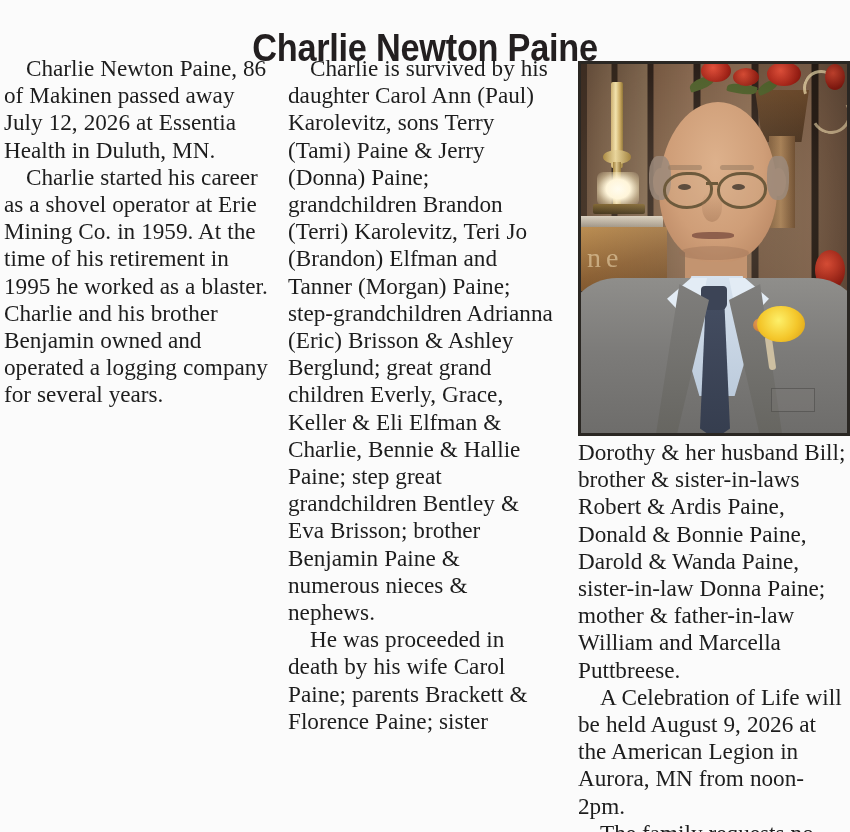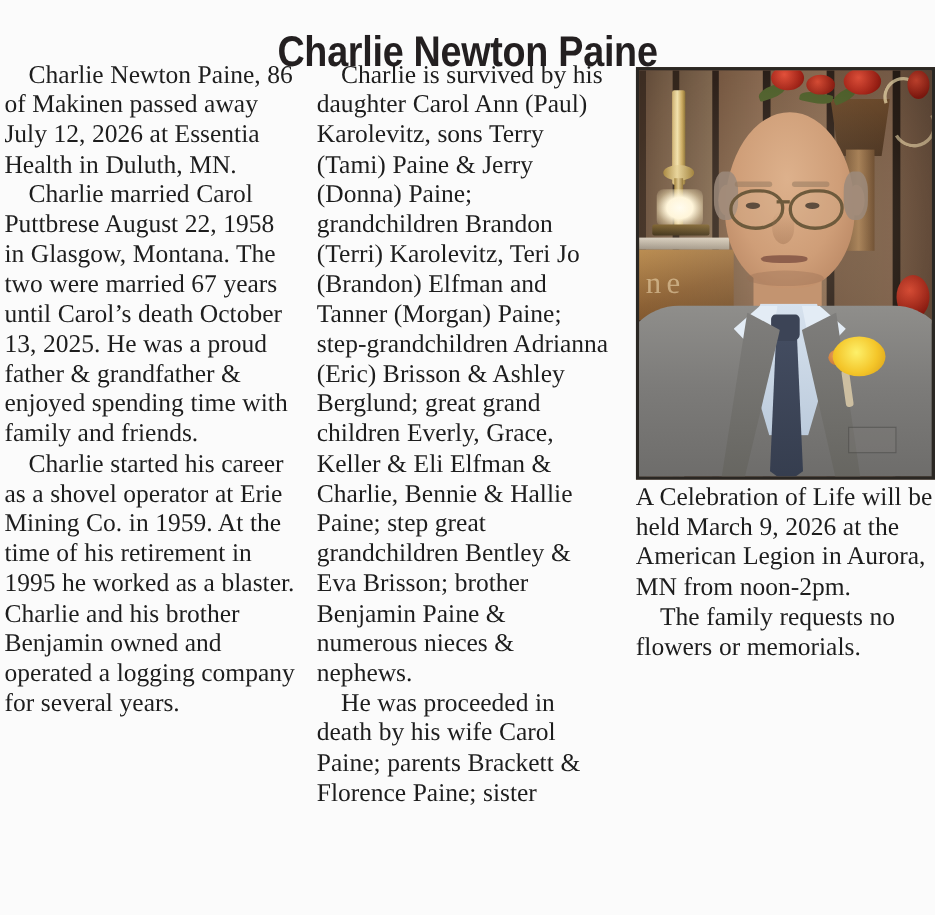--- a/index.html
+++ b/index.html
@@ -412,21 +412,20 @@
 </head>
 <body>
 
 <h1 class="headline">Charlie Newton Paine</h1>
 
 <div class="columns">
 
   <div class="col col-1">
     <div class="body-text">
       <p>Charlie Newton Paine, 86 of Makinen passed away July 12, 2026 at Essentia Health in Duluth, MN.</p>
-      <p>Charlie married Carol Puttbrese August 22, 1958 in Glasgow, Montana.  The two were married 67 years until Carol’s death October 13, 2025.  He was a proud father &amp; grandfather &amp; enjoyed spending time with family and friends.</p>
       <p>Charlie started his career as a shovel operator at Erie Mining Co. in 1959.  At the time of his retirement in 1995 he worked as a blaster. Charlie and his brother Benjamin owned and operated a logging company for several years.</p>
     </div>
   </div>
 
   <div class="col col-2">
     <div class="body-text">
       <p>Charlie is survived by his daughter Carol Ann (Paul) Karolevitz, sons Terry (Tami) Paine &amp; Jerry (Donna) Paine; grandchildren Brandon (Terri) Karolevitz, Teri Jo (Brandon) Elfman and Tanner (Morgan) Paine; step-grandchildren Adrianna (Eric) Brisson &amp; Ashley Berglund; great grand children Everly, Grace, Keller &amp; Eli Elfman &amp; Charlie, Bennie &amp; Hallie Paine; step great grandchildren Bentley &amp; Eva Brisson; brother Benjamin Paine &amp; numerous nieces &amp; nephews.</p>
       <p>He was proceeded in death by his wife Carol Paine; parents Brackett &amp; Florence Paine; sister</p>
     </div>
   </div>
@@ -496,18 +495,19 @@
           <div class="glasses-bridge"></div>
           <div class="nose"></div>
           <div class="mouth"></div>
           <div class="chin-shadow"></div>
 
         </div>
       </div>
     </div>
 
     <div class="body-text">
-      <p>A Celebration of Life will be held March 9, 2026 at the American Legion in Aurora, MN from noon-2pm.</p>
+      <p>Dorothy &amp; her husband Bill; brother &amp; sister-in-laws Robert &amp; Ardis Paine, Donald &amp; Bonnie Paine, Darold &amp; Wanda Paine, sister-in-law Donna Paine; mother &amp; father-in-law William and Marcella Puttbreese.</p>
+      <p>A Celebration of Life will be held August 9, 2026 at the American Legion in Aurora, MN from noon-2pm.</p>
       <p>The family requests no flowers or memorials.</p>
     </div>
   </div>
 
 </div>
 
 </body></html>

